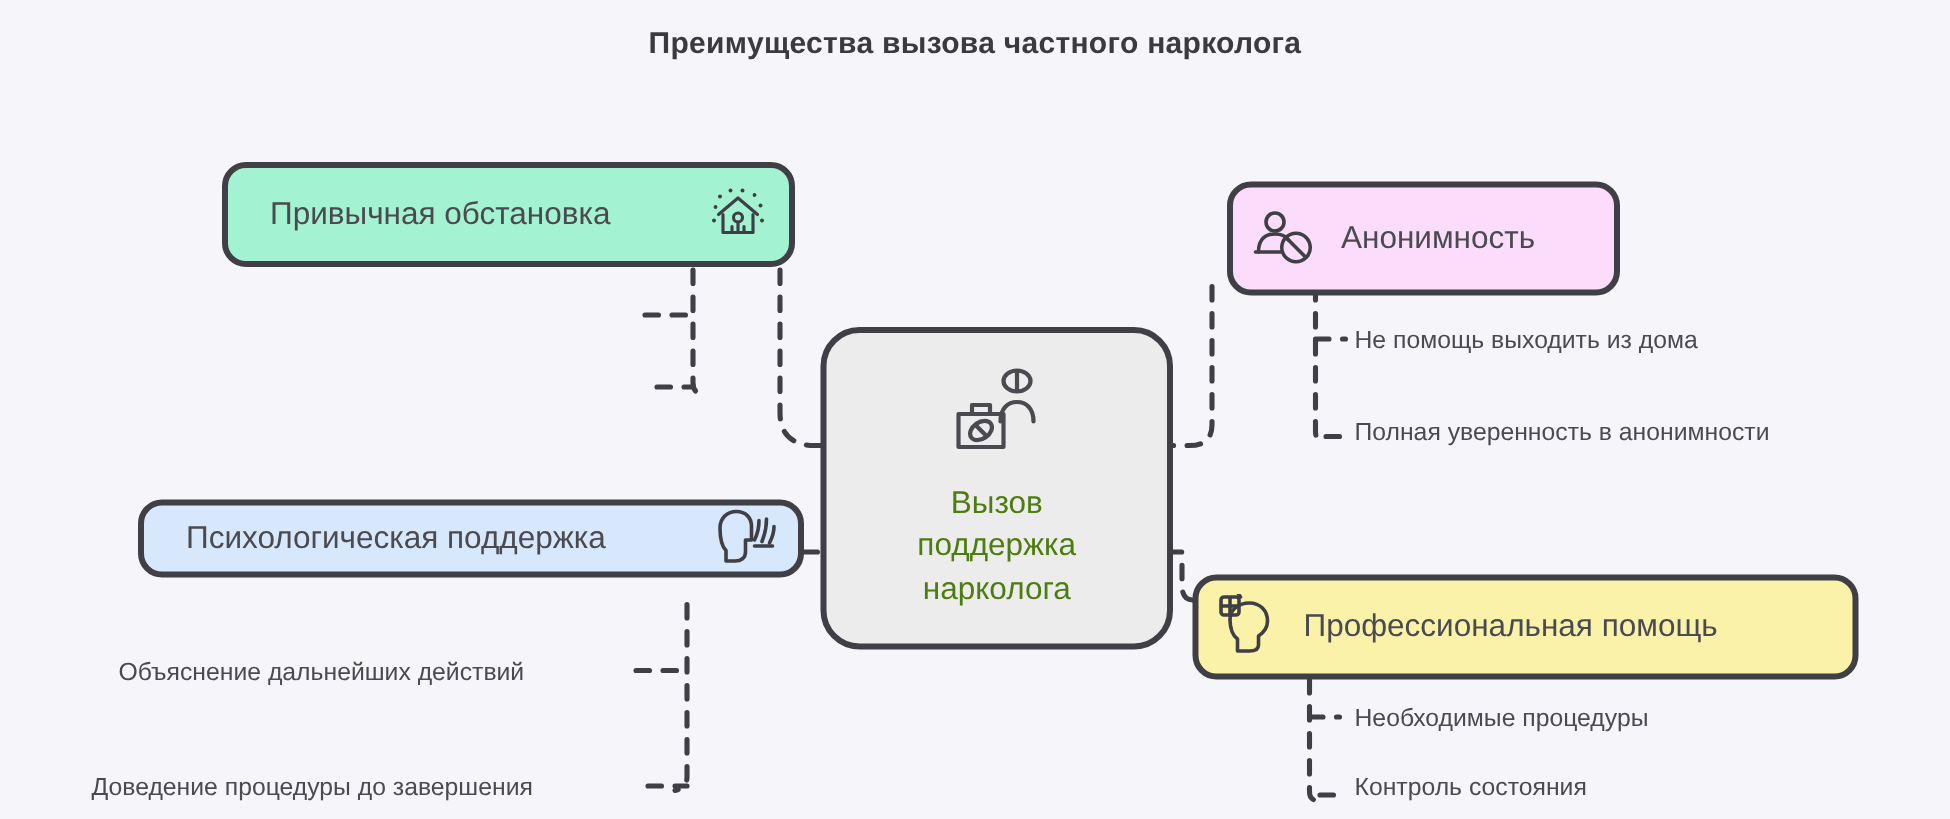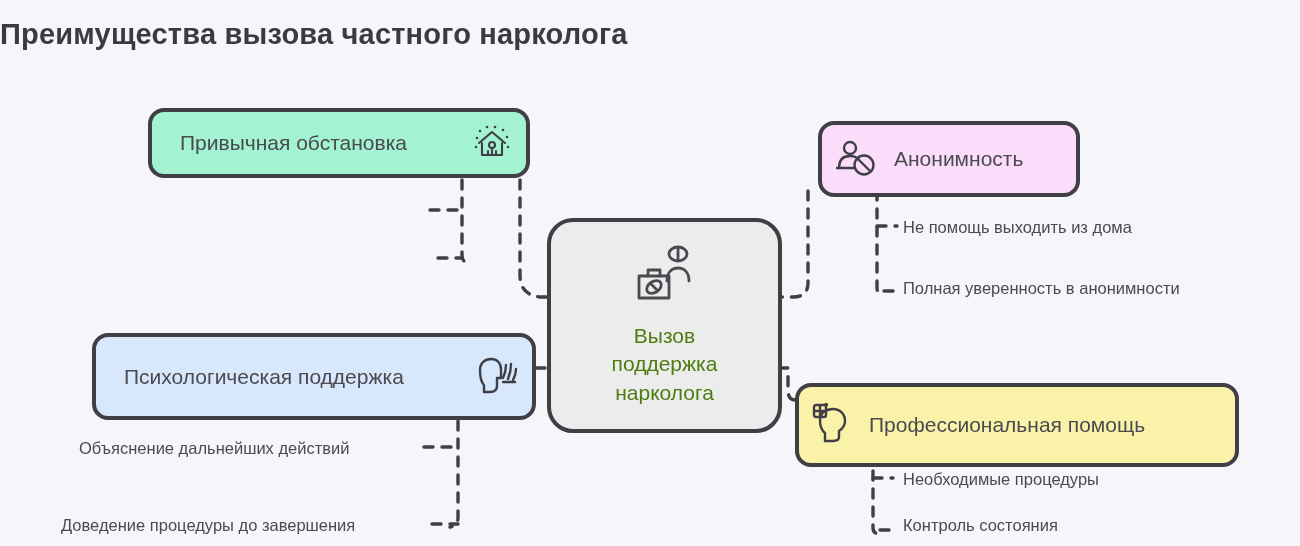--- a/index.html
+++ b/index.html
@@ -21,21 +21,22 @@
     width: 1300px;
     height: 546px;
   }
 
   
   #page-title {
     position: absolute;
     left: 0;
     top: 18px;
     width: 1300px;
-    font-size: 29px;
+    text-align: center;
+    font-size: 20px;
     font-weight: bold;
     color: #3a3a3f;
     letter-spacing: 0.2px;
   }
 
   
   #connectors {
     position: absolute;
     left: 0;
     top: 0;
@@ -88,29 +89,29 @@
     left: 818px; top: 121px;
     width: 262px; height: 76px;
     background: #fbdcfb;
     padding: 0 22px 0 12px;
     justify-content: flex-start;
     gap: 14px;
   }
 
   #node-psychological {
     left: 92px; top: 333px;
-    width: 444px; height: 87px;
+    width: 444px; height: 52px;
     background: #d7e7fc;
     padding: 0 14px 0 28px;
     justify-content: space-between;
   }
 
   #node-professional {
     left: 795px; top: 383px;
-    width: 444px; height: 84px;
+    width: 444px; height: 70px;
     background: #fbf2a9;
     padding: 0 22px 0 12px;
     justify-content: flex-start;
     gap: 12px;
   }
 
   
   #node-center {
     left: 547px; top: 218px;
     width: 235px; height: 215px;

